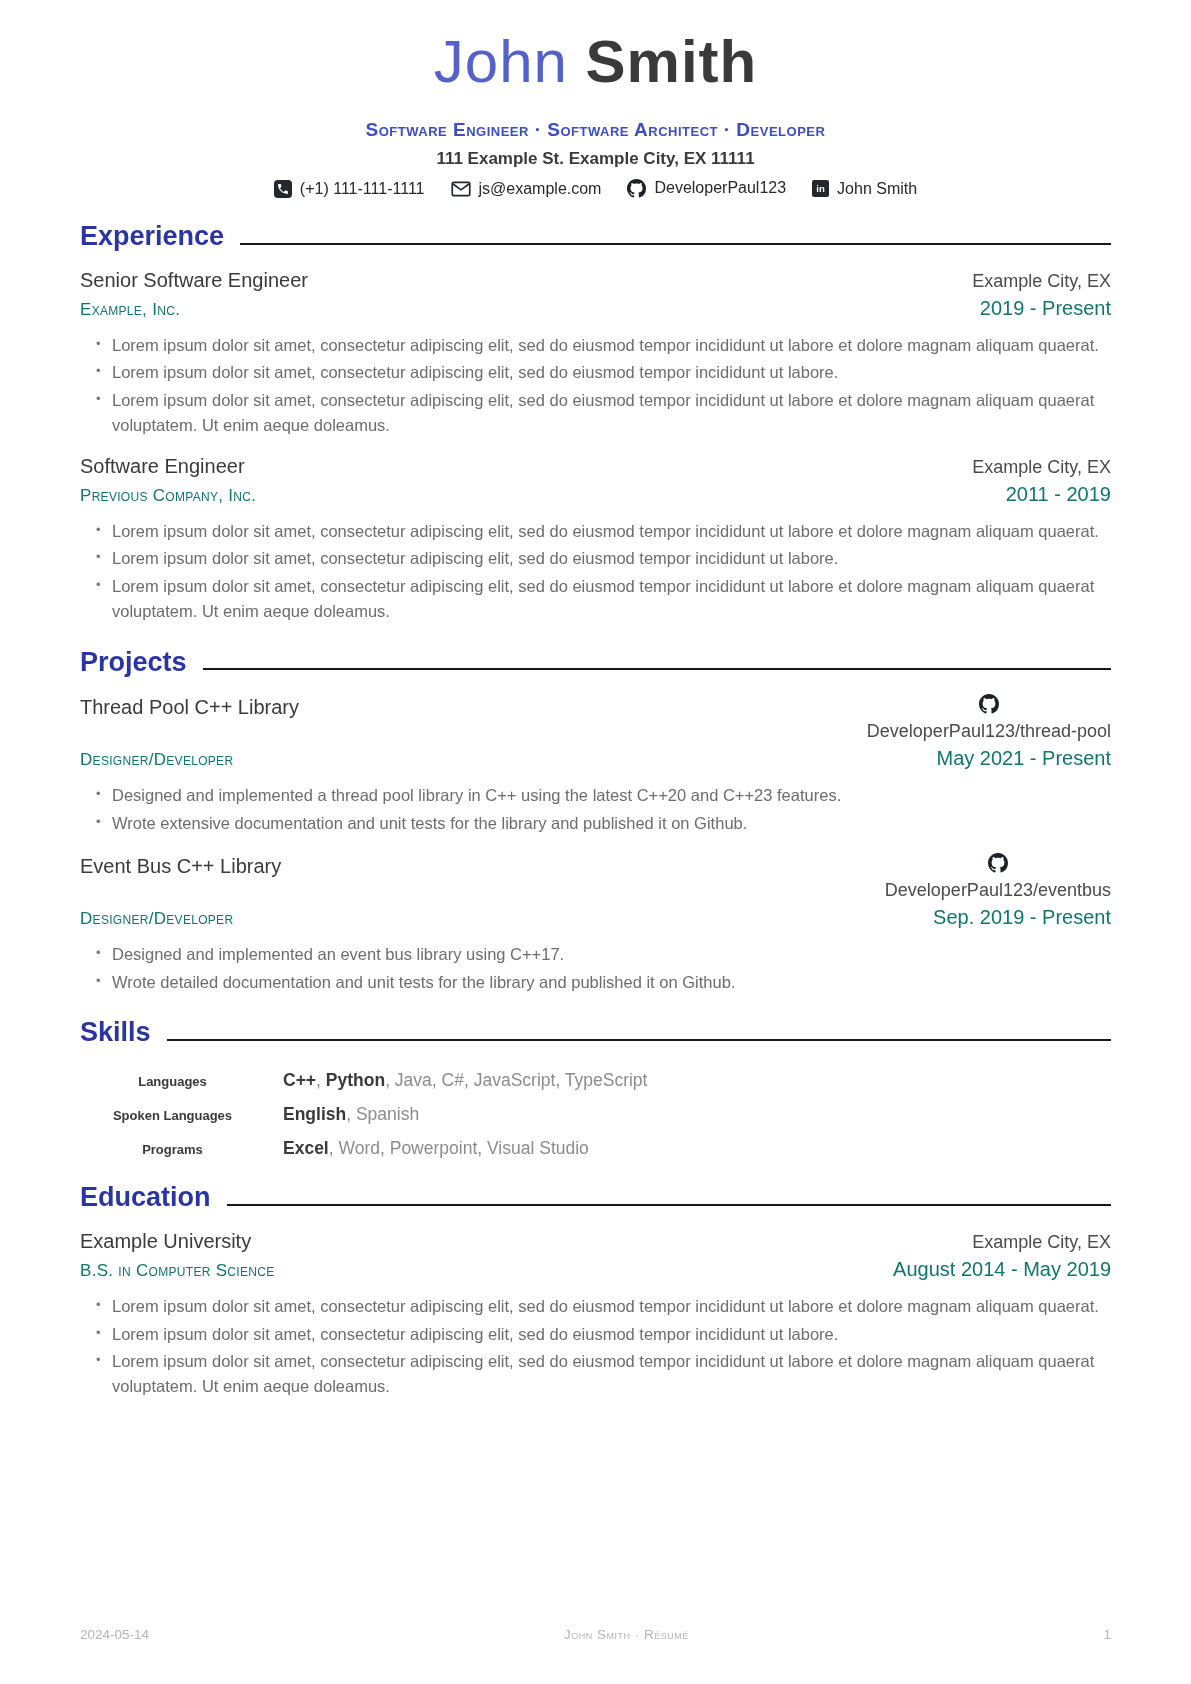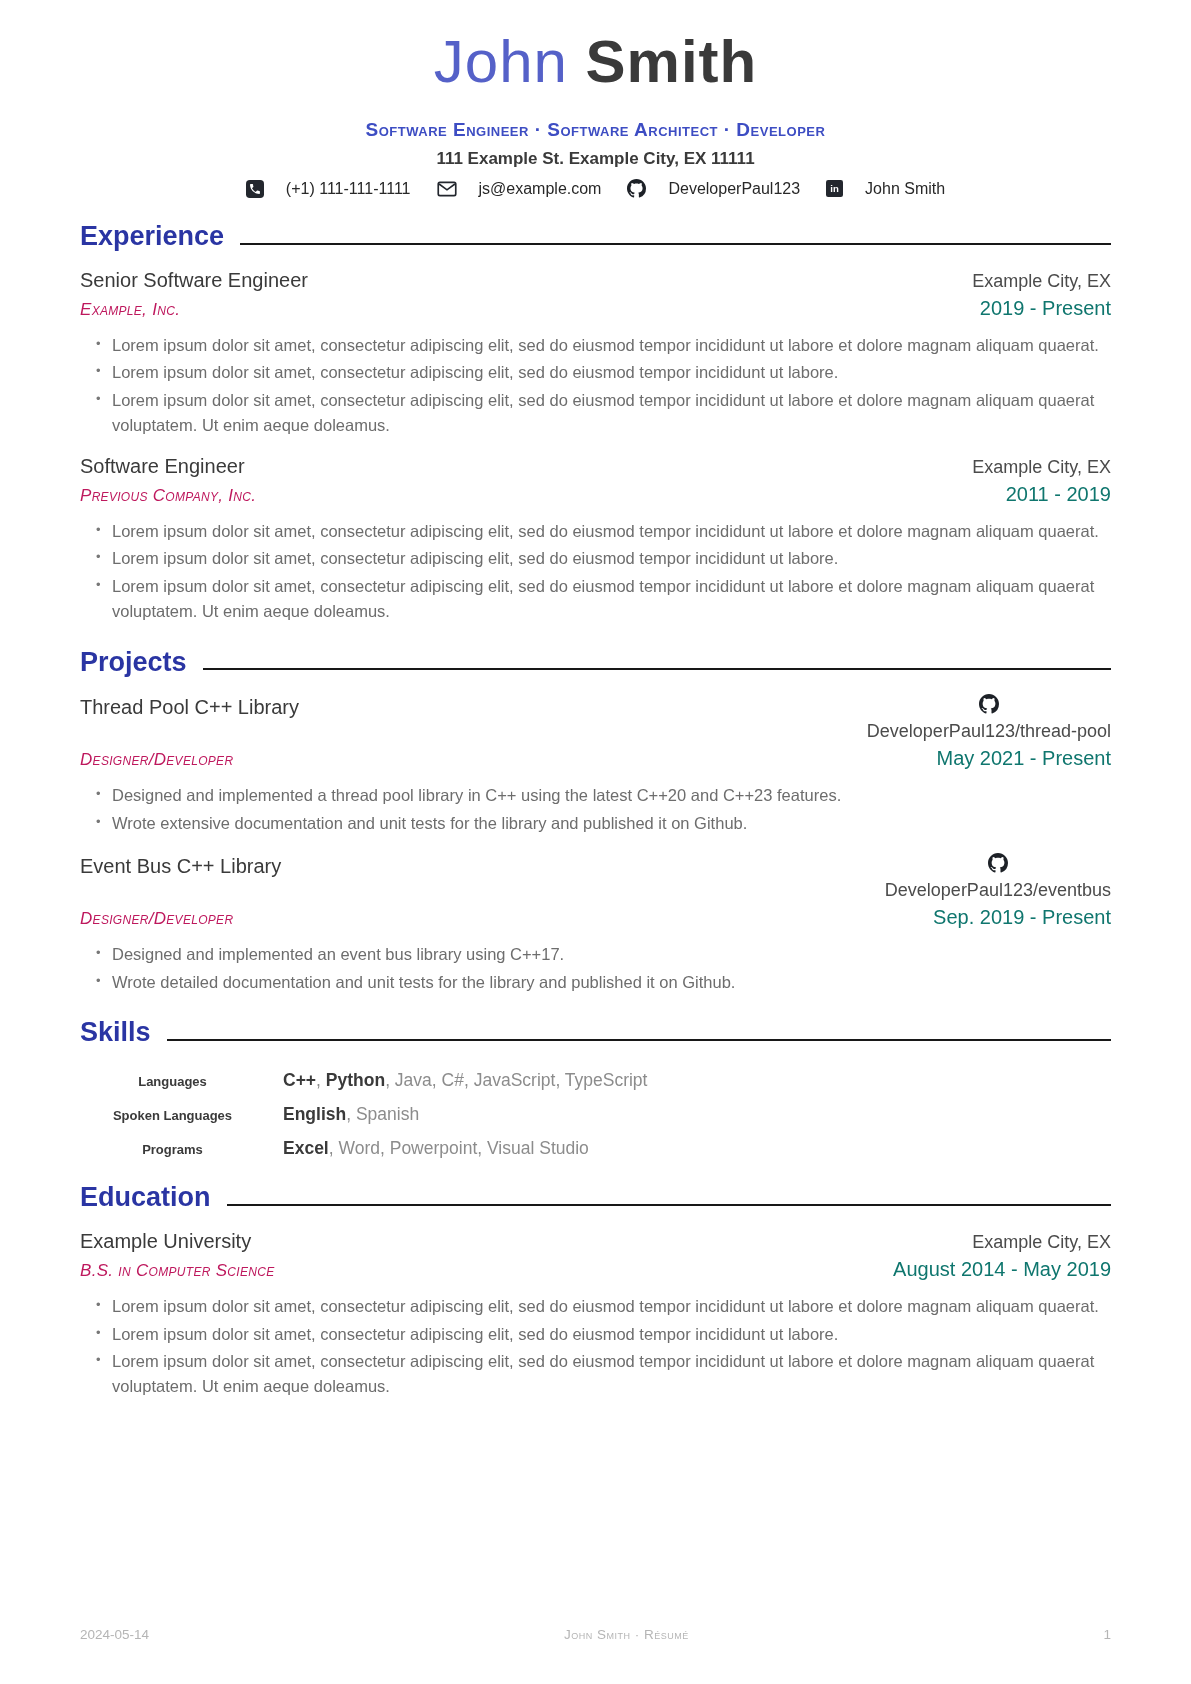--- a/index.html
+++ b/index.html
@@ -18,36 +18,36 @@
   .name .last  { color:#3a3a3a; font-weight:700; }
   .subtitle {
     margin-top:26px; font-variant:small-caps; font-weight:600;
     font-size:19px; color:#3d4dc3; letter-spacing:.5px;
   }
   .address { margin-top:8px; font-weight:700; font-size:17px; color:#3a3a3a; }
   .contacts {
     margin-top:10px; display:flex; justify-content:center; align-items:center;
     gap:26px; font-size:16px; color:#282828;
   }
-  .contact-item { display:inline-flex; align-items:center; gap:22px; cursor:pointer; }
+  .contact-item { display:inline-flex; align-items:flex-start; gap:8px; cursor:pointer; }
   .icon { display:inline-block; vertical-align:middle; }
 
   
   .section { margin-top:24px; }
   .section-title-row { display:flex; align-items:flex-end; gap:16px; }
   .section-title { color:#2a35a3; font-size:27px; font-weight:700; line-height:1.1; }
   .section-rule { flex:1; border-bottom:2.5px solid #181818; margin-bottom:7px; }
 
   .entry { margin-top:17px; }
   .entry-head { display:flex; justify-content:space-between; align-items:baseline; }
   .entry-title { font-size:20px; font-weight:400; color:#3a3a3a; }
   .entry-right-top { font-size:18px; color:#4b4b4b; display:inline-flex; align-items:center; gap:7px; }
   .entry-right-top.link { cursor:pointer;flex-direction:column; }
   .entry-sub-row { display:flex; justify-content:space-between; align-items:baseline; margin-top:5px; }
-  .entry-subtitle { font-variant:small-caps; font-size:17px; color:#be185d; letter-spacing:.3px;font-style:italic; }
+  .entry-subtitle { font-variant:small-caps; font-size:17px; color:#0f766e; letter-spacing:.3px; }
   .entry-right-bottom { font-size:20px; color:#0f766e; }
 
   ul.bullets { list-style:none; margin-top:13px; padding-left:16px; }
   ul.bullets li {
     position:relative; padding-left:16px; margin-top:3px;
     font-size:16.5px; line-height:1.5; color:#6d6d6d;
     hyphens:manual; -webkit-hyphens:manual;
   }
   ul.bullets li::before {
     content:"•"; position:absolute; left:0; top:1px; color:#777; font-size:13px;

